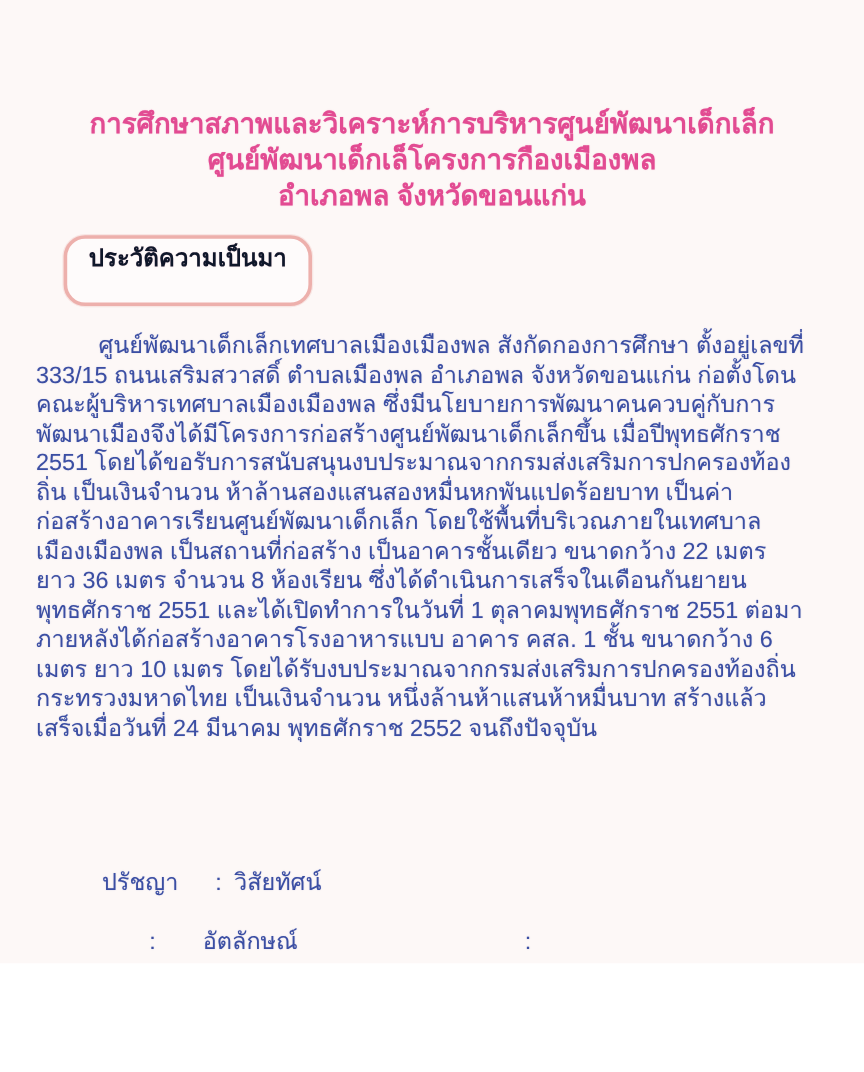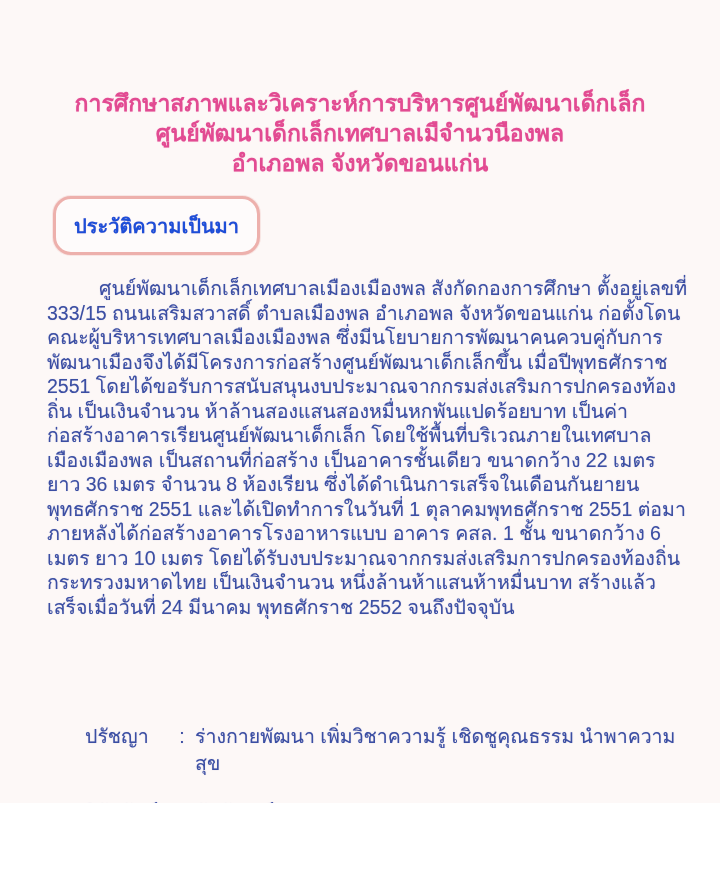--- a/index.html
+++ b/index.html
@@ -30,45 +30,45 @@
     text-shadow: 0 0 1px rgba(226,75,146,0.35);
   }
 
   
   .section-box {
     position: absolute;
     left: 53px;
     border: 3px solid #edb0ac;
     border-radius: 18px;
     background: #fefbfb;
-    color: #1d4ed8;
+    color: #0f172a;
     font-weight: bold;
     font-size: 20px;
     display: flex;
-    align-items: center;
+    align-items: flex-start;
     justify-content: center;
     text-shadow: 0 0 1px rgba(217,119,155,0.3);
     box-shadow: 0 0 0 1px rgba(237,176,172,0.25);
   }
   .box-history {
     top: 196px;
     width: 201px;
     height: 53px;
   }
   .box-general {
     top: 641px;
     width: 162px;
     height: 57px;
   }
 
   
   .history-paragraph {
     position: absolute;
     top: 276px;
-    left: 47px;
+    left: 30px;
     width: 645px;
     color: #3b4ea3;
     font-size: 19.5px;
     line-height: 24.5px;
     text-indent: 52px;
     white-space: pre-line;
     text-shadow: 0 0 1px rgba(59,78,163,0.35);
   }
 
   
@@ -89,36 +89,35 @@
   .info-colon { text-align: center; }
   .info-value { white-space: pre-line; }
 </style>
 </head>
 <body>
 
 <div class="page">
 
   <div class="doc-title">
     <div>การศึกษาสภาพและวิเคราะห์การบริหารศูนย์พัฒนาเด็กเล็ก</div>
-    <div>ศูนย์พัฒนาเด็กเล็กเทศบาลเมืจำนวนืองพล</div>
+    <div>ศูนย์พัฒนาเด็กเล็โครงการกืองเมืองพล</div>
     <div>อำเภอพล จังหวัดขอนแก่น</div>
   </div>
 
   <div class="section-box box-history">
     <span>ประวัติความเป็นมา</span>
   </div>
 
   <div class="history-paragraph">ศูนย์พัฒนาเด็กเล็กเทศบาลเมืองเมืองพล สังกัดกองการศึกษา  ตั้งอยู่เลขที่ 333/15 ถนนเสริมสวาสดิ์ ตำบลเมืองพล อำเภอพล จังหวัดขอนแก่น ก่อตั้งโดน คณะผู้บริหารเทศบาลเมืองเมืองพล  ซึ่งมีนโยบายการพัฒนาคนควบคู่กับการพัฒนาเมืองจึงได้มีโครงการก่อสร้างศูนย์พัฒนาเด็กเล็กขึ้น  เมื่อปีพุทธศักราช 2551  โดยได้ขอรับการสนับสนุนงบประมาณจากกรมส่งเสริมการปกครองท้องถิ่น เป็นเงินจำนวน  ห้าล้านสองแสนสองหมื่นหกพันแปดร้อยบาท  เป็นค่าก่อสร้างอาคารเรียนศูนย์พัฒนาเด็กเล็ก  โดยใช้พื้นที่บริเวณภายในเทศบาลเมืองเมืองพล เป็นสถานที่ก่อสร้าง  เป็นอาคารชั้นเดียว  ขนาดกว้าง 22 เมตร  ยาว 36 เมตร จำนวน 8 ห้องเรียน  ซึ่งได้ดำเนินการเสร็จในเดือนกันยายนพุทธศักราช 2551 และได้เปิดทำการในวันที่ 1 ตุลาคมพุทธศักราช 2551 ต่อมาภายหลังได้ก่อสร้างอาคารโรงอาหารแบบ อาคาร คสล. 1 ชั้น ขนาดกว้าง 6 เมตร ยาว 10 เมตร โดยได้รับงบประมาณจากกรมส่งเสริมการปกครองท้องถิ่น  กระทรวงมหาดไทย  เป็นเงินจำนวน  หนึ่งล้านห้าแสนห้าหมื่นบาท  สร้างแล้วเสร็จเมื่อวันที่ 24 มีนาคม พุทธศักราช 2552 จนถึงปัจจุบัน</div>
 
 
   <div class="info-list">
 
     <span class="info-label">ปรัชญา</span>
     <span class="info-colon">:</span>
-    <span class="info-value">ร่างกายพัฒนา เพิ่มวิชาความรู้ เชิดชูคุณธรรม นำพาความสุข</span>
 
     <span class="info-label">วิสัยทัศน์</span>
     <span class="info-colon">:</span>
 
     <span class="info-label">อัตลักษณ์</span>
     <span class="info-colon">:</span>
     <span class="info-value">กิริยา วาจา ปัญญาดี</span>
 
   </div>
 

